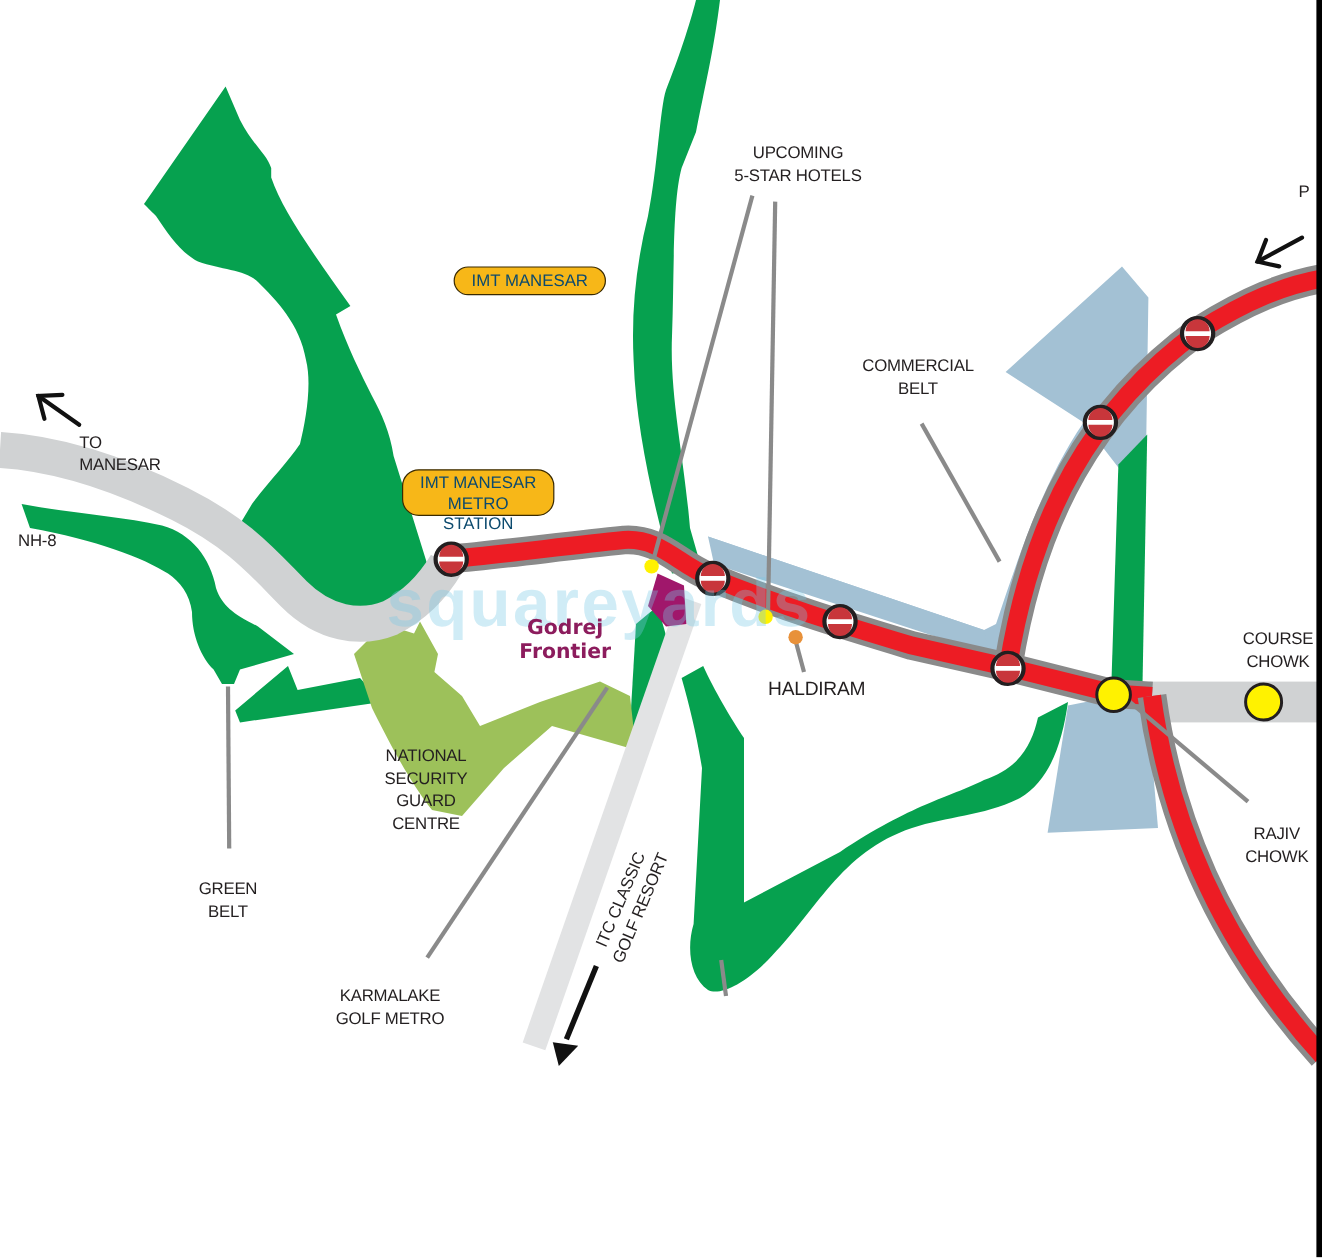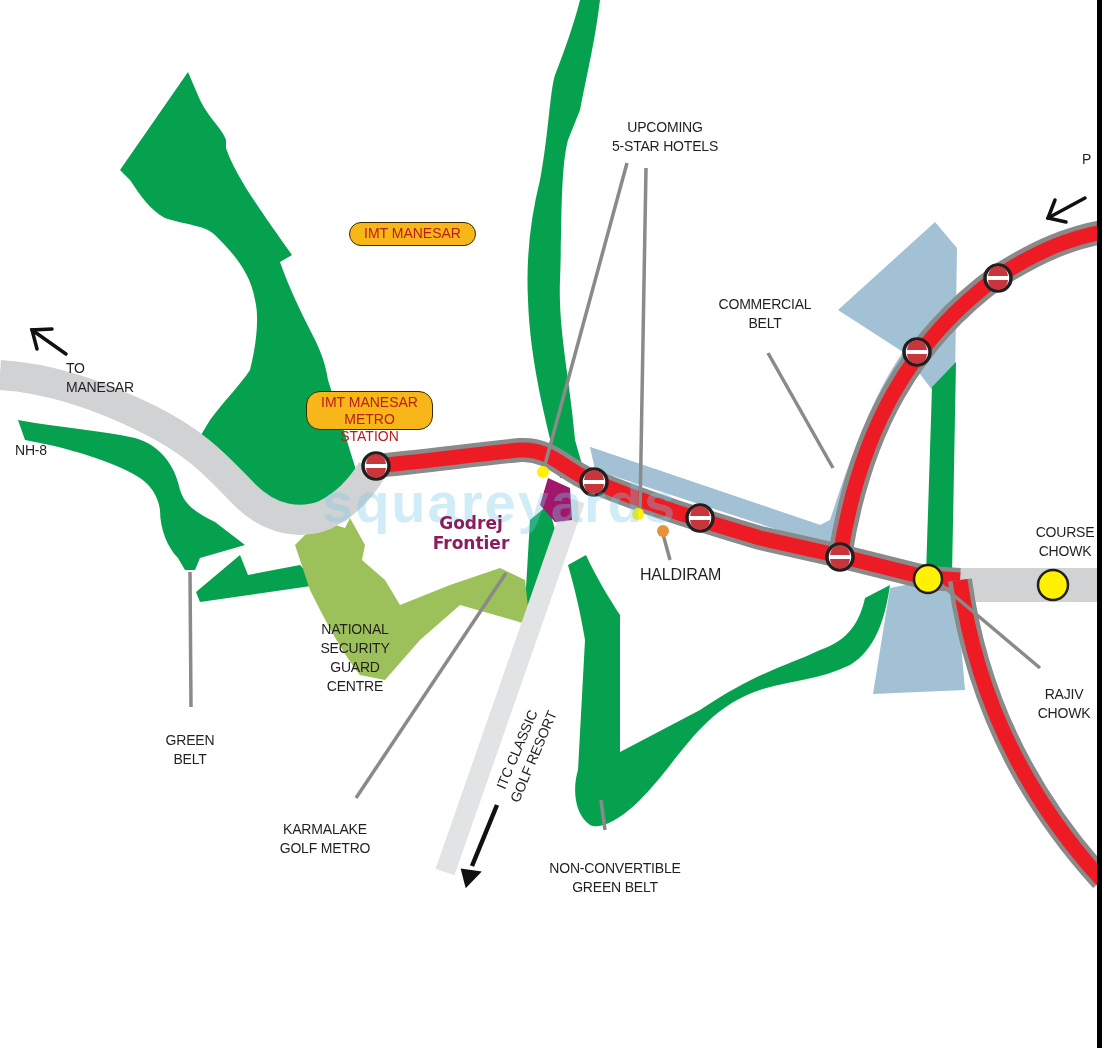--- a/index.html
+++ b/index.html
@@ -23,25 +23,26 @@
     letter-spacing: -0.2px;
   }
   .pill {
     position: absolute;
     background: #f7b718;
     border: 1.3px solid #3a2a00;
     border-radius: 14px;
     font-family: "Liberation Sans", sans-serif;
     font-size: 14px;
     line-height: 17px;
-    color: #b91c1c;
+    color: #0c4a6e;
     text-align: center;
     white-space: pre-line;
     padding: 2px 10px;
     box-sizing: border-box;
+    margin-left: 29px;
   }
   .project {
     position: absolute;
     font-family: "DejaVu Sans", sans-serif;
     font-weight: bold;
     font-size: 17px;
     line-height: 20px;
     color: #8c1c5d;
     text-align: center;
     white-space: pre-line;
@@ -196,21 +197,19 @@
   <div class="lbl" style="left:300px; top:620px; width:110px;">NATIONAL
 SECURITY
 GUARD
 CENTRE</div>
   <div class="lbl" style="left:150px; top:731px; width:80px;">GREEN
 BELT</div>
   <div class="lbl" style="left:255px; top:820px; width:140px;">KARMALAKE
 GOLF METRO</div>
   <div class="lbl" style="left:460px; top:735px; width:130px; transform:rotate(-67deg); line-height:18px;">ITC CLASSIC
 GOLF RESORT</div>
-  <div class="lbl" style="left:530px; top:859px; width:170px;">NON-CONVERTIBLE
-GREEN BELT</div>
   <div class="lbl" style="left:1082px; top:150px; width:14px; text-align:left;">P</div>
 
   <div class="project" style="left:412px; top:513px; width:118px;">Godrej
 Frontier</div>
 
   <div class="right-border"></div>
 </div>
 
 </body></html>

